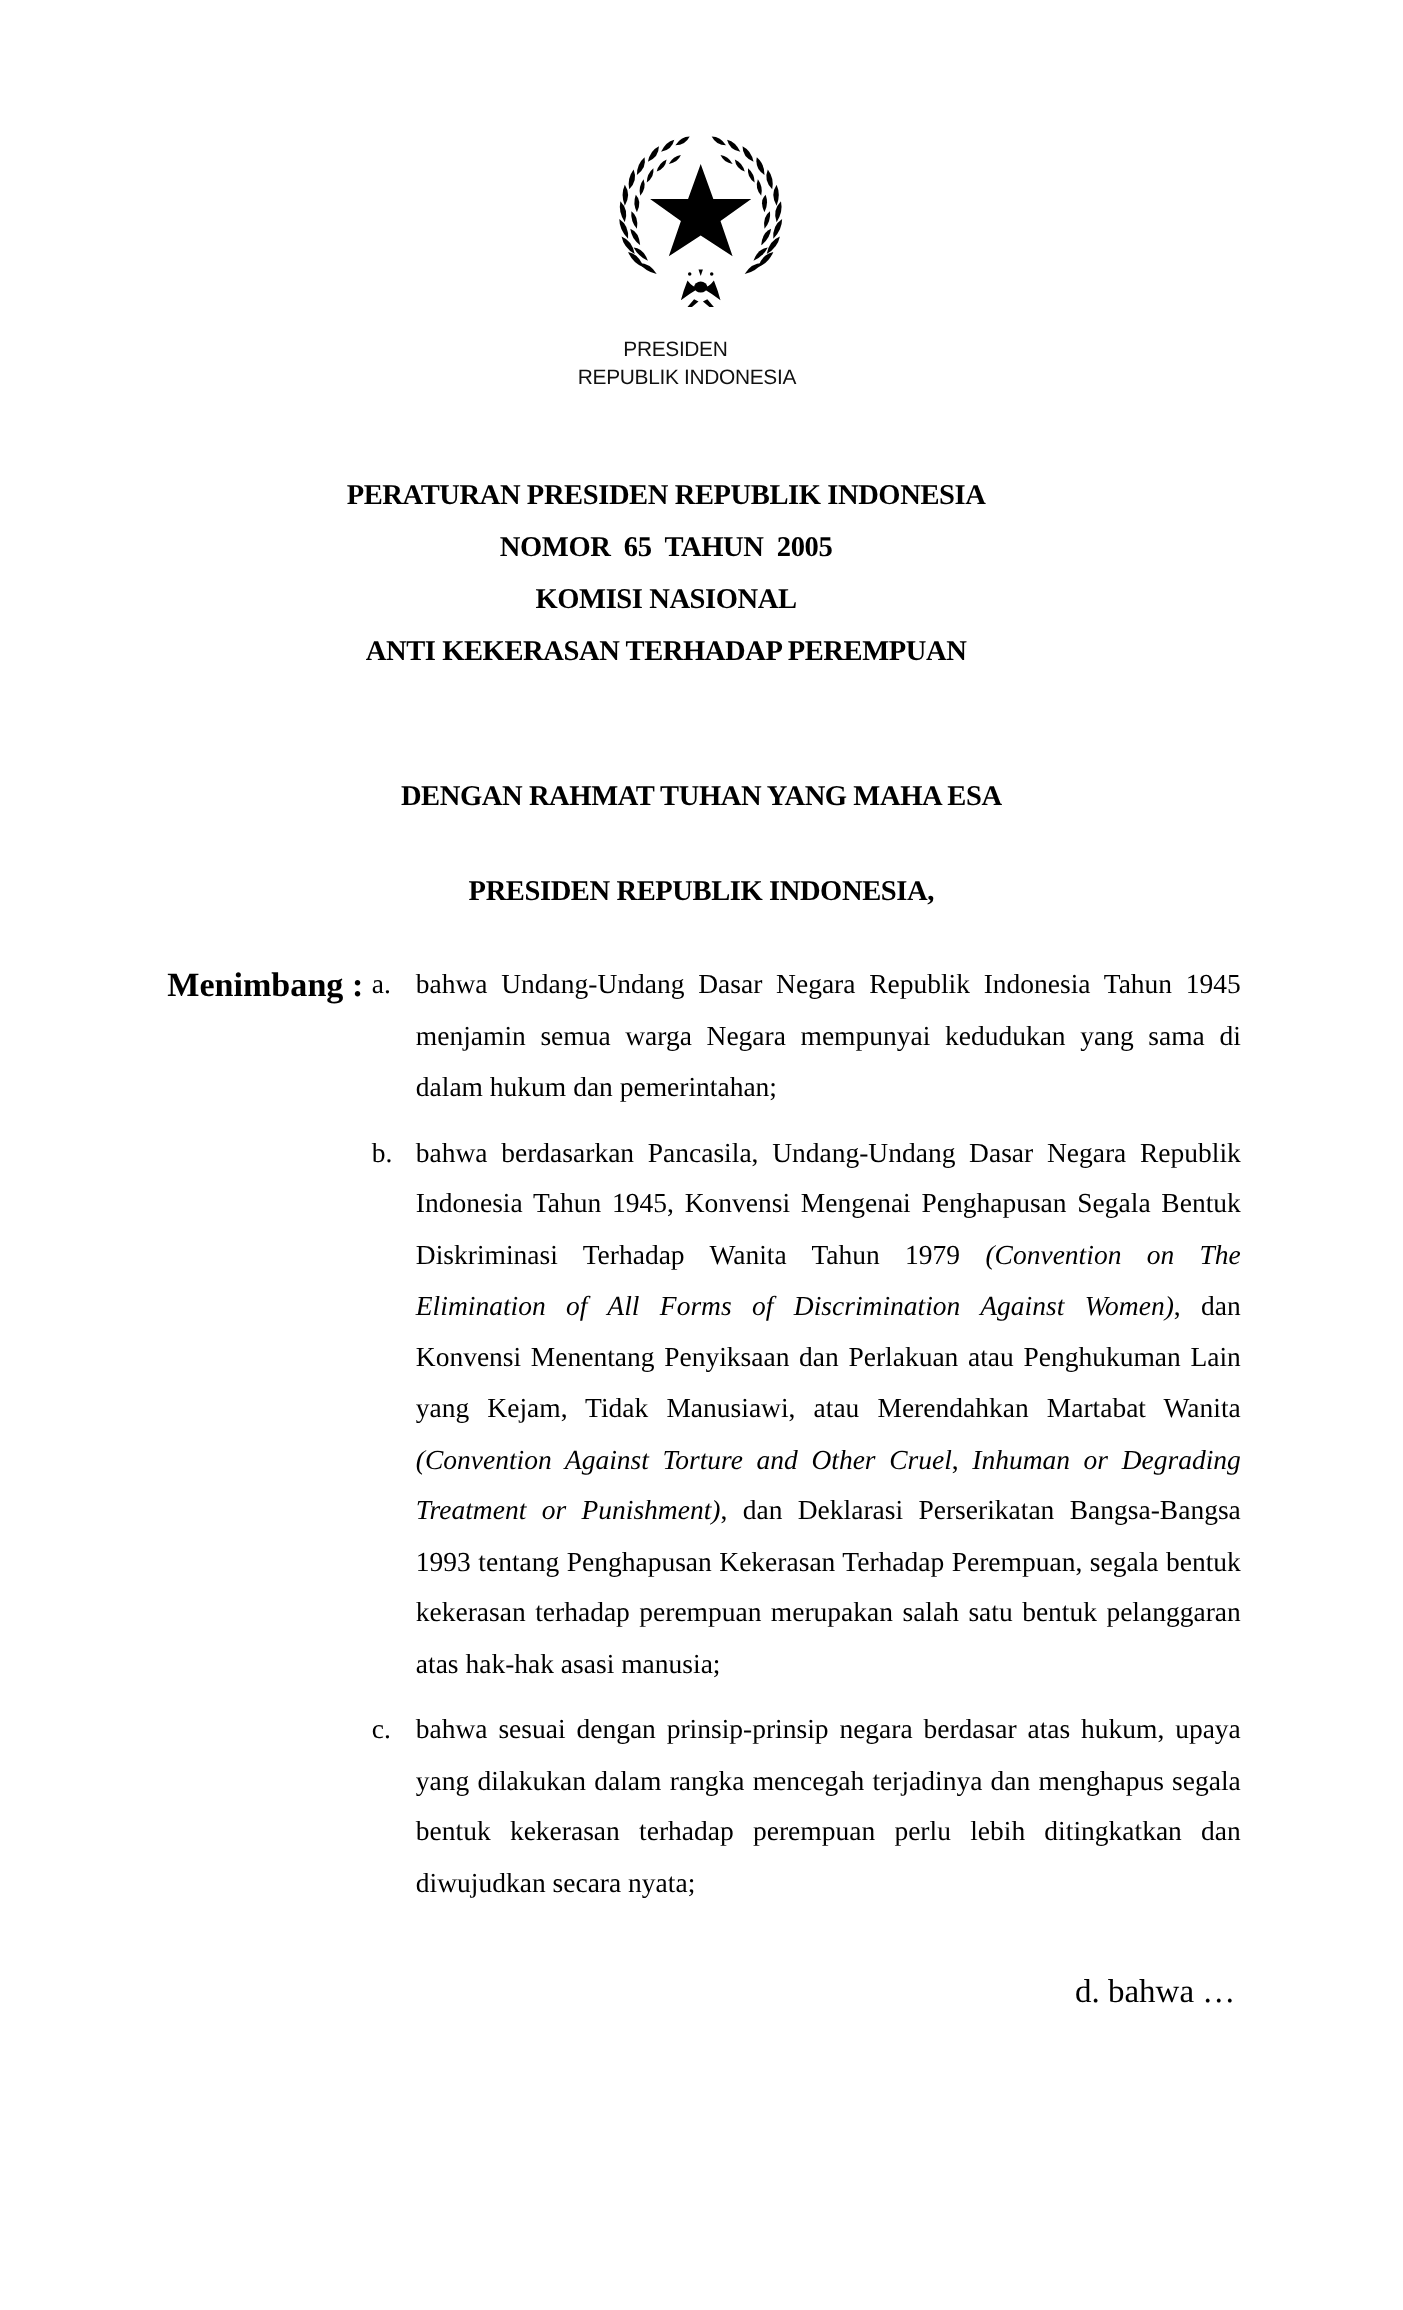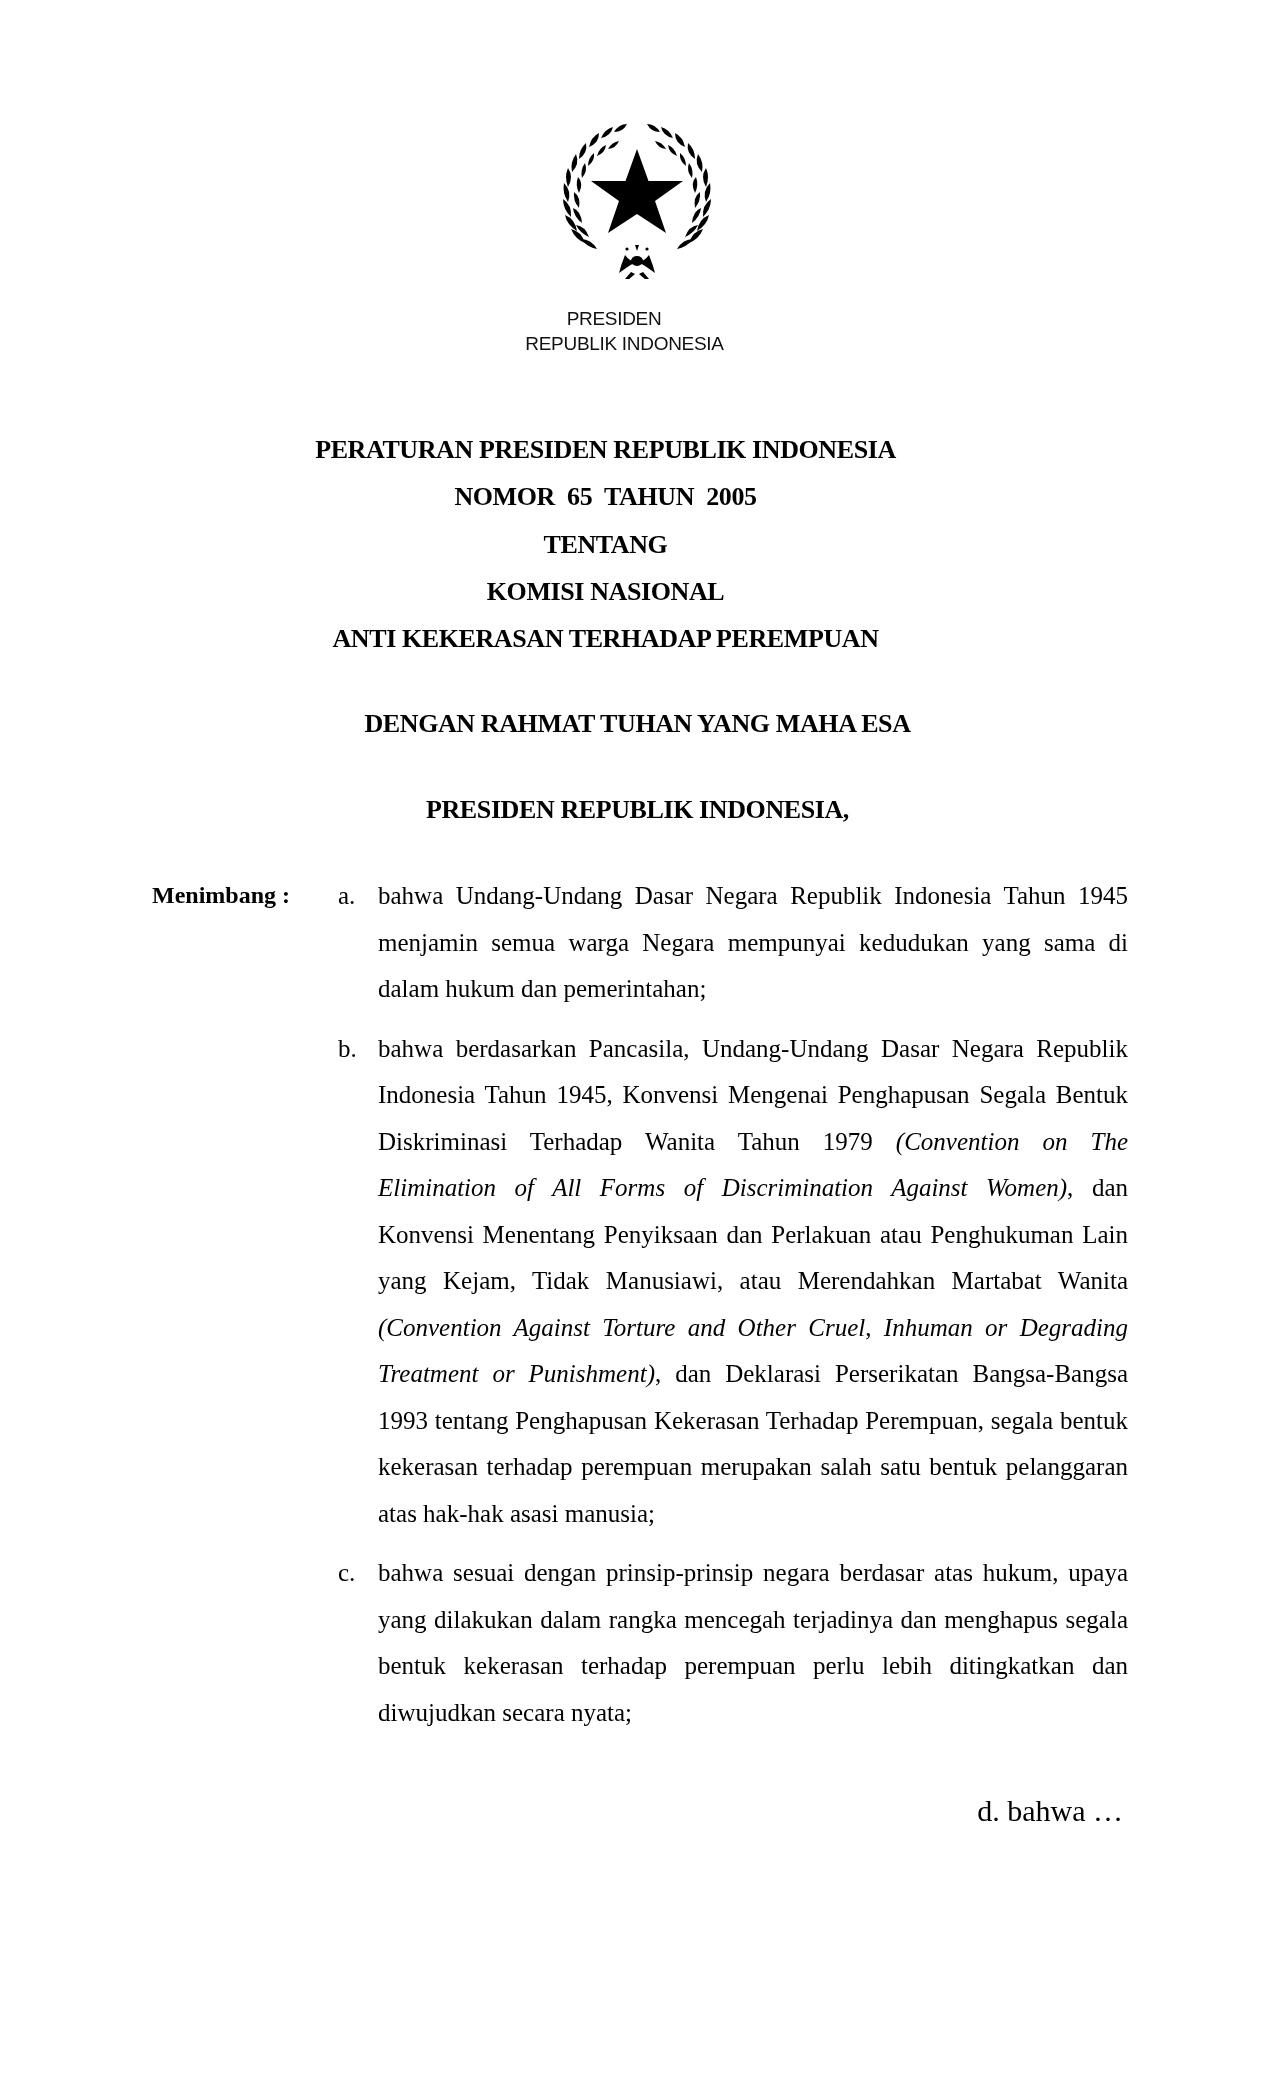--- a/index.html
+++ b/index.html
@@ -18,21 +18,21 @@
   .title-block { position: absolute; left: 0; top: 426px; width: 1211px; text-align: center;
     font-family: "Liberation Serif", serif; font-weight: bold; font-size: 26px; line-height: 47.3px;
     letter-spacing: -0.4px; }
   .title-block div { white-space: pre; }
 
   .center-bold { position: absolute; left: 0; width: 1275px; text-align: center;
     font-family: "Liberation Serif", serif; font-weight: bold; font-size: 26px; line-height: 30px;
     letter-spacing: -0.4px; }
 
   .considering-label { position: absolute; left: 152px; top: 878px;
-    font-family: "Liberation Serif", serif; font-weight: bold; font-size: 24px; line-height: 34px;
+    font-family: "Liberation Serif", serif; font-weight: bold; font-size: 31px; line-height: 34px;
     white-space: pre; }
 
   .items { position: absolute; left: 338px; top: 873px; width: 790px;
     font-family: "Liberation Serif", serif; font-size: 25px; line-height: 46.5px; }
   .item { position: relative; padding-left: 40px; margin-bottom: 13px; }
   .item .marker { position: absolute; left: 0; top: 0; }
   .item .text { display: block; text-align: justify; text-align-last: left; }
   .item .text i { font-style: italic; }
 
   .continuation { position: absolute; right: 152px; top: 1796px;
@@ -106,21 +106,20 @@
   </div>
 
   <div class="letterhead" style="top:306px;">
     <span class="lh1">PRESIDEN</span>
     <span class="lh2">REPUBLIK INDONESIA</span>
   </div>
 
   <div class="title-block">
     <div>PERATURAN PRESIDEN REPUBLIK INDONESIA</div>
     <div>NOMOR  65  TAHUN  2005</div>
-    <div>TENTANG</div>
     <div>KOMISI NASIONAL</div>
     <div>ANTI KEKERASAN TERHADAP PEREMPUAN</div>
   </div>
 
   <div class="center-bold" style="top:795px;">PRESIDEN REPUBLIK INDONESIA,</div>
 
   <div class="center-bold" style="top:709px;">DENGAN RAHMAT TUHAN YANG MAHA ESA</div>
 
   <div class="considering-label">Menimbang :</div>
 

